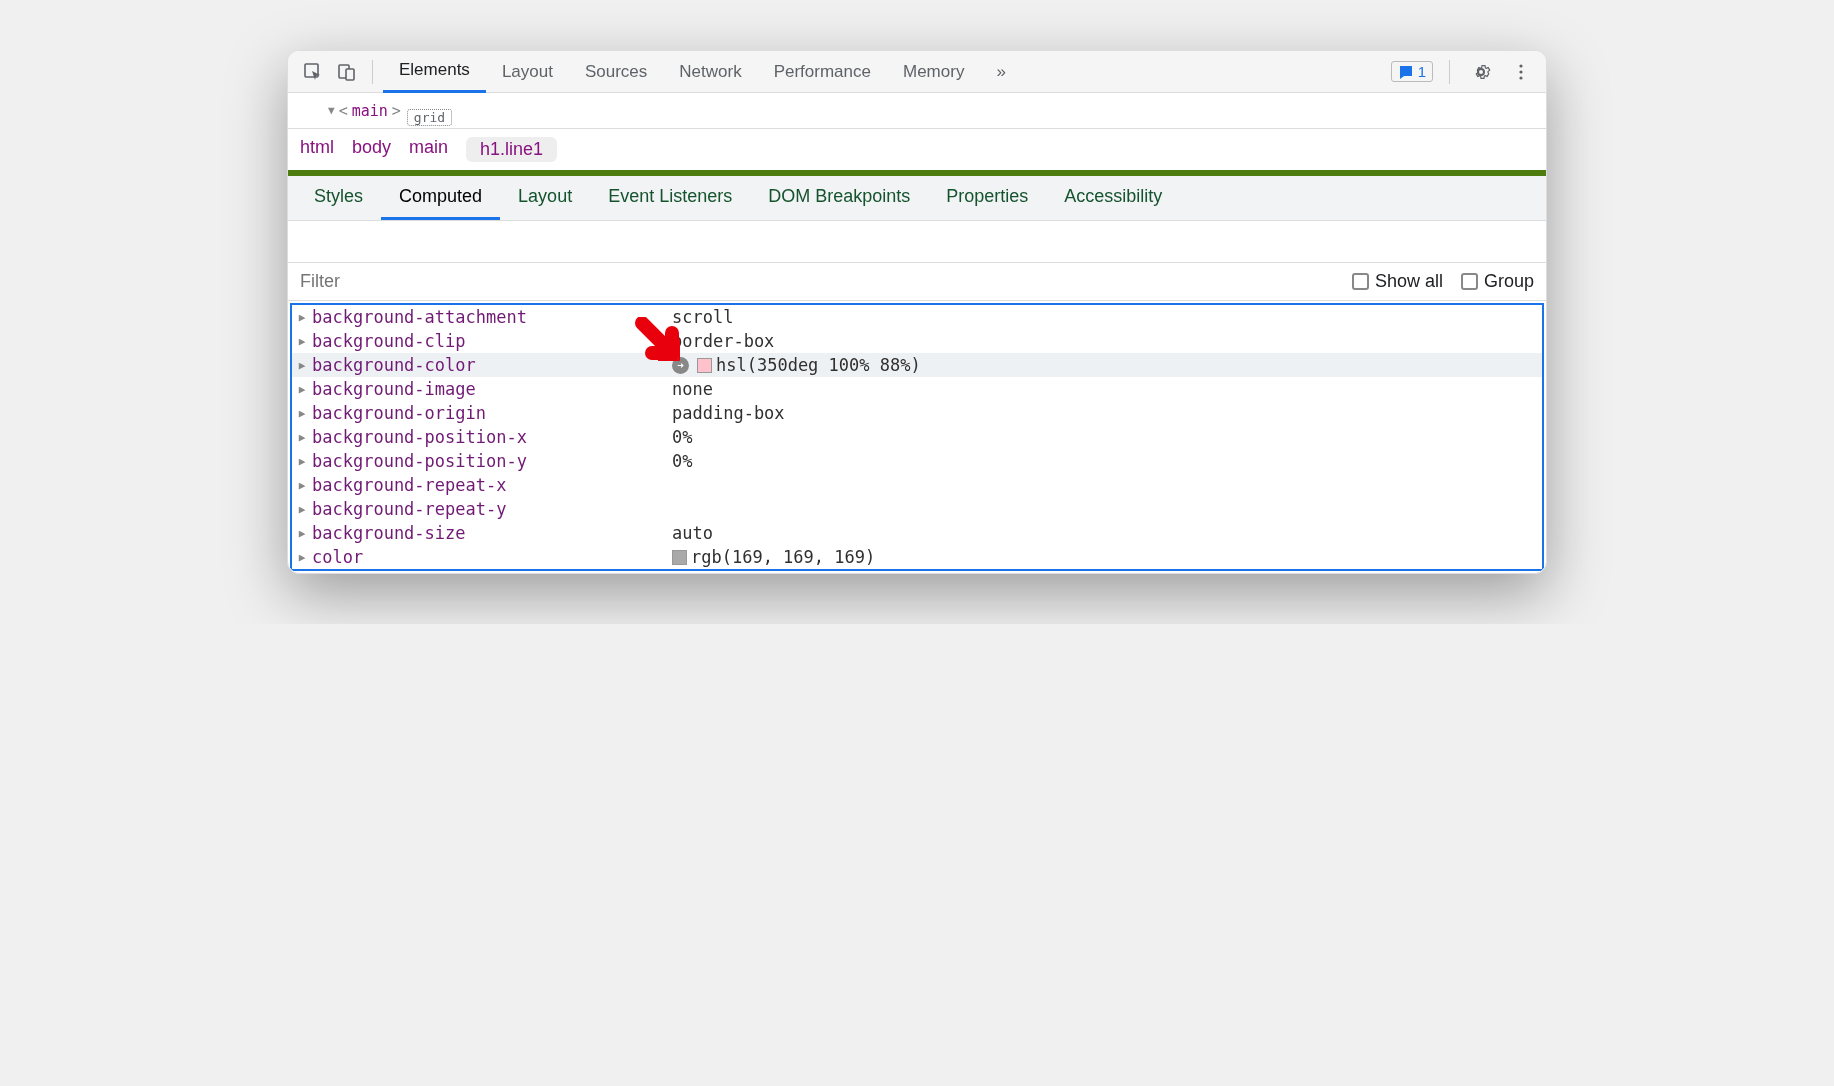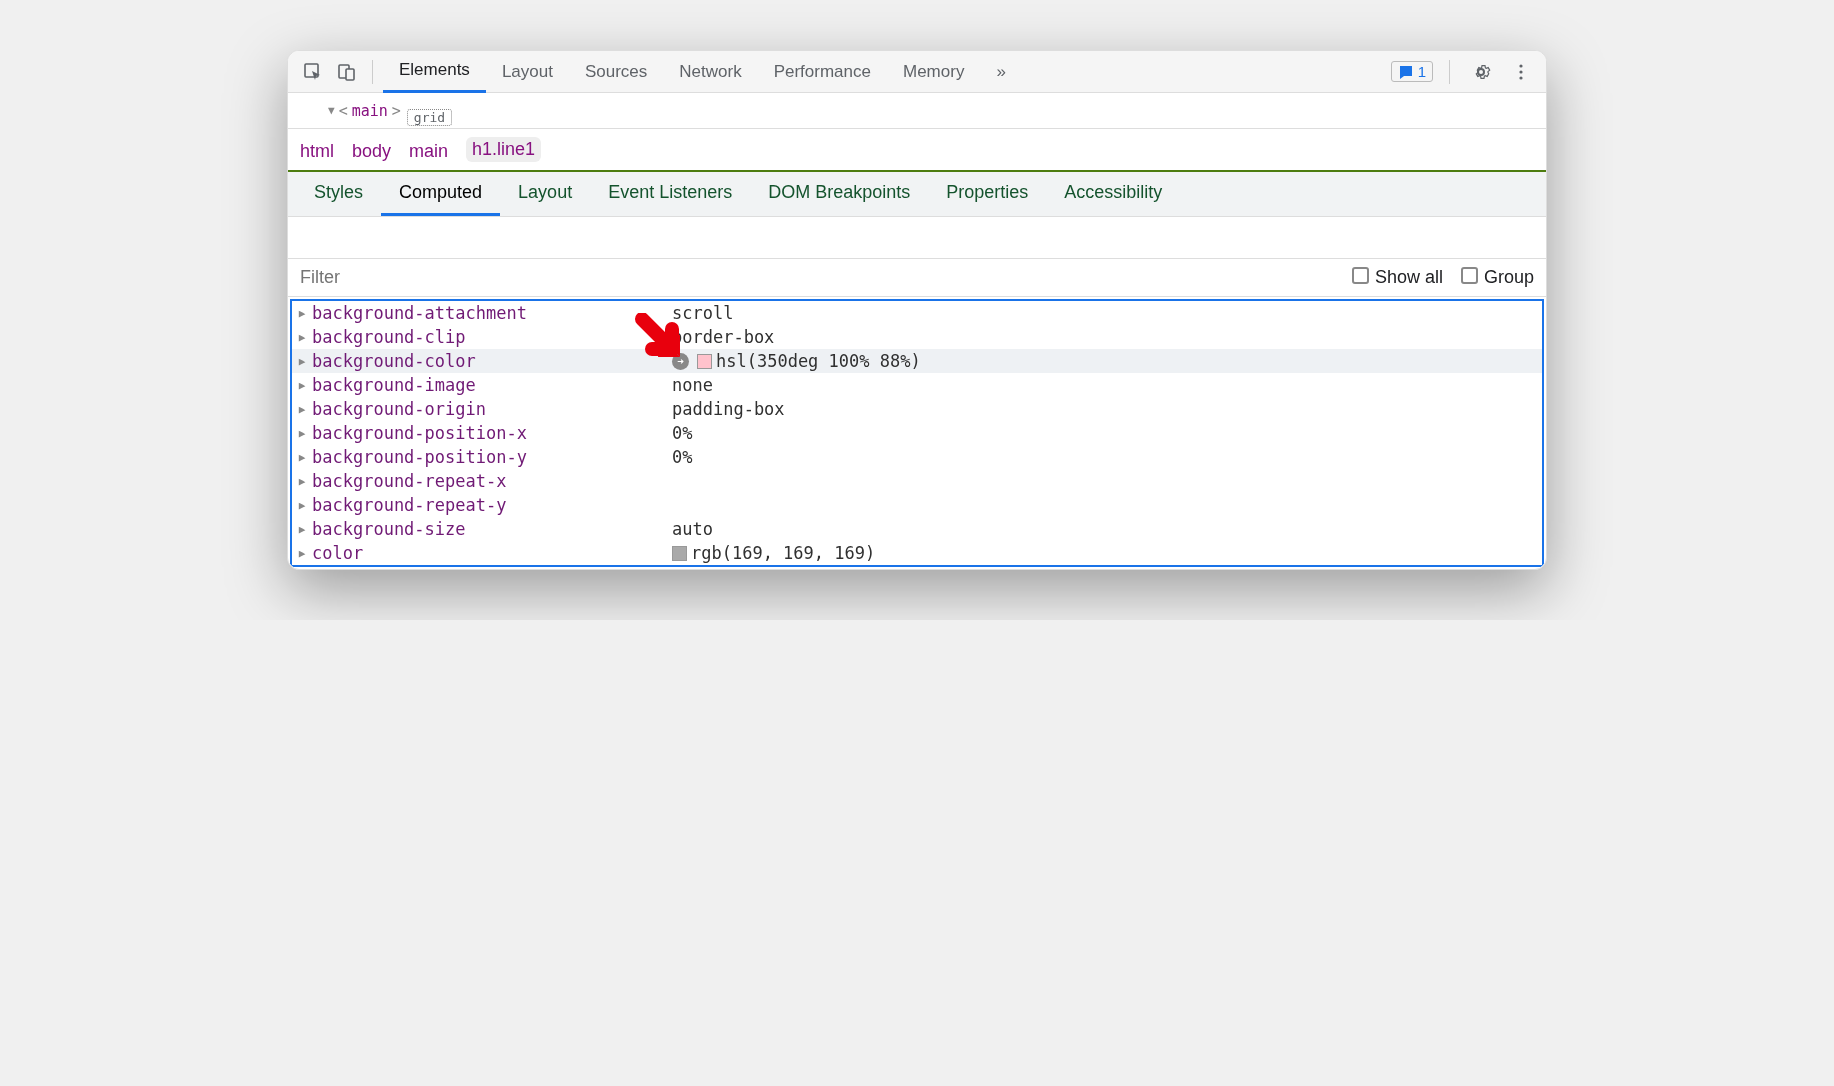--- a/index.html
+++ b/index.html
@@ -129,26 +129,25 @@
       font-size: 13px;
       color: #5f6368;
       margin-left: 2px;
       margin-top: 14px;
     }
     .breadcrumbs {
       padding: 8px 12px;
       display: flex;
       gap: 18px;
       font-size: 18px;
-      border-bottom: 2px solid #4d7c0f;
+      border-bottom: 6px solid #4d7c0f;
       background: #fff;
-      align-items: flex-end;
     }
     .crumb { color: #881280; cursor: pointer; }
-    .crumb.active { background: #eee; padding: 2px 6px; border-radius: 6px; }
+    .crumb.active { background: #eee; padding: 2px 14px; border-radius: 6px; }
     .subtabs {
       display: flex;
       background: #f1f3f4;
       border-bottom: 1px solid #ddd;
       padding: 0 8px;
     }
     .subtab {
       padding: 10px 18px;
       font-size: 18px;
       color: #14532d;
@@ -173,20 +172,21 @@
     .filter-input {
       flex: 1;
       border: none;
       outline: none;
       font-size: 18px;
       color: #5f6368;
       background: transparent;
     }
     .checkbox-wrap {
       display: flex;
+      align-items: center;
       gap: 6px;
       font-size: 18px;
       color: #202124;
       cursor: pointer;
     }
     .checkbox {
       width: 17px;
       height: 17px;
       border: 2px solid #888;
       border-radius: 3px;

